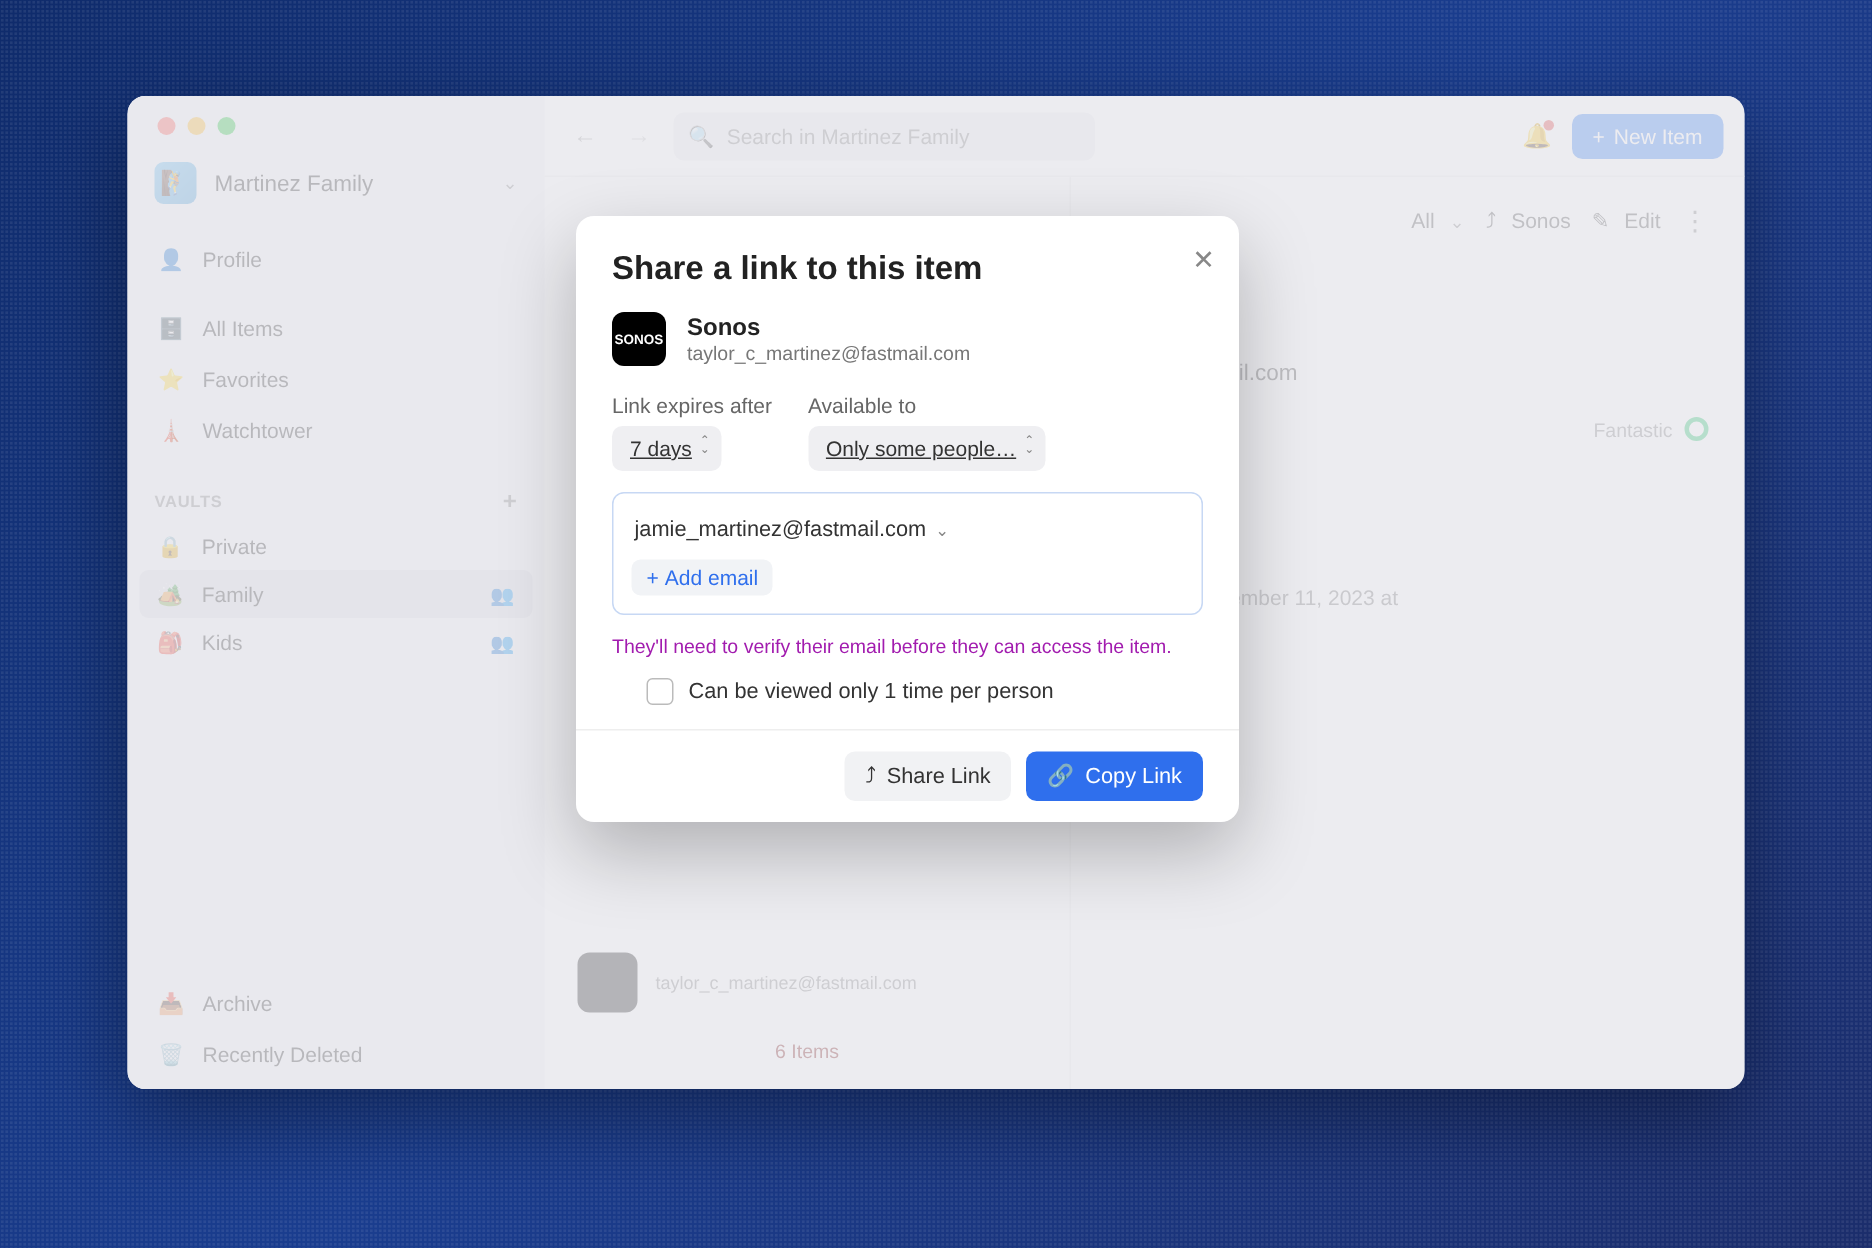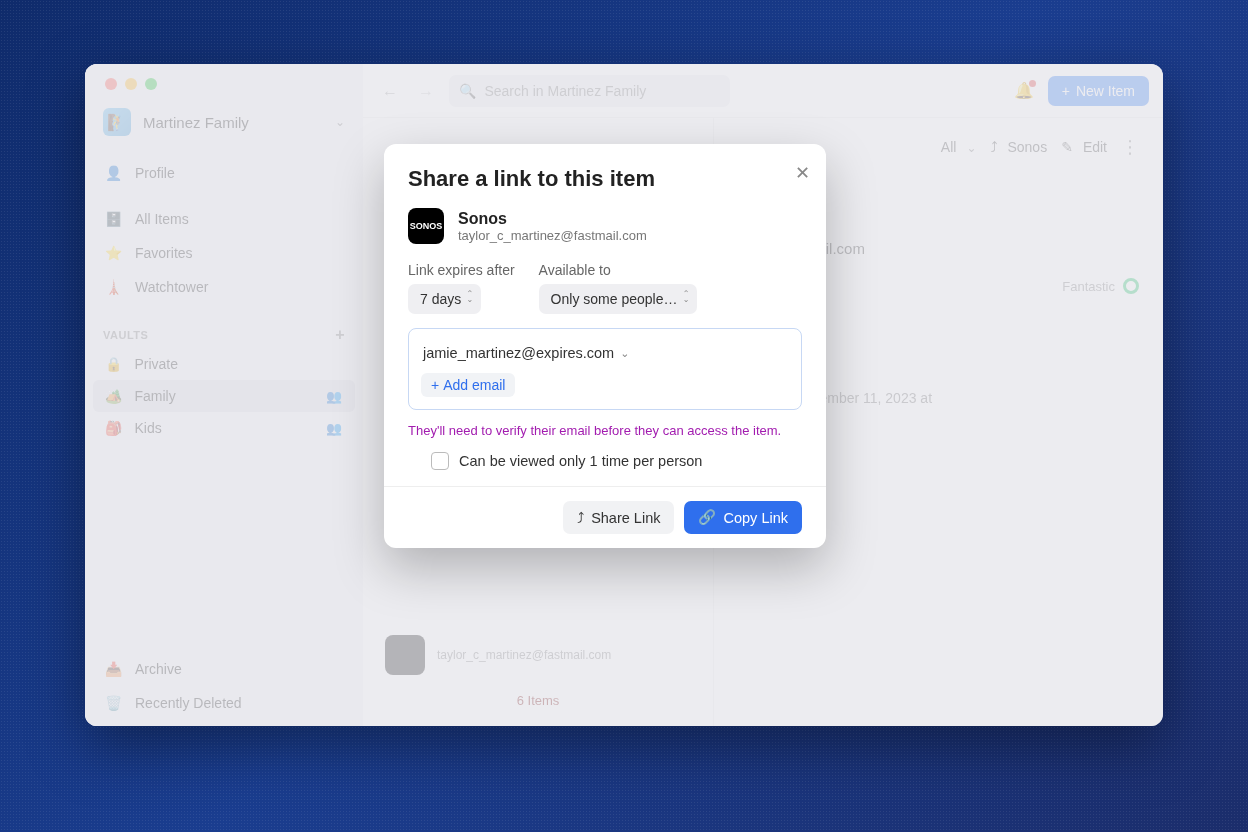--- a/index.html
+++ b/index.html
@@ -64,21 +64,21 @@
 .modal { position:absolute; left:384px; top:144px; width:442px; background:#fff; border-radius:12px; box-shadow:0 20px 50px rgba(0,0,0,0.25); padding:0; z-index:10; }
 .modal-body { padding: 22px 24px 16px; }
 .modal-title { font-size:22px; font-weight:700; color:#222; }
 .close { position:absolute; right:16px; top:18px; font-size:18px; color:#888; cursor:pointer; background:none;border:none; }
 .item-row { display:flex; gap:14px; align-items:center; margin-top:16px; }
 .item-icon { width:36px;height:36px;border-radius:8px;background:#000;color:#fff;display:flex;align-items:center;justify-content:center;font-size:9px;font-weight:700; }
 .item-name { font-size:16px; font-weight:600; color:#222; }
 .item-sub { font-size:13px; color:#777; }
 .opts { display:flex; gap:24px; margin-top:18px; }
 .opt-label { font-size:14px; color:#666; margin-bottom:6px; }
-.dropdown { background:#efeff2; border-radius:7px; padding:7px 20px 7px 12px; font-size:14px; color:#333; display:inline-flex; align-items:flex-start; position:relative; cursor:pointer; }
+.dropdown { background:#efeff2; border-radius:7px; padding:7px 20px 7px 12px; font-size:14px; color:#333; display:inline-flex; align-items:flex-start; position:relative; cursor:pointer;text-decoration:underline; }
 .dropdown::after { content:"⌃\A⌄"; white-space:pre; position:absolute; right:8px; font-size:8px; color:#888; line-height:6px; }
 .emails { border:1px solid #c7d8f4; border-radius:8px; padding:12px; margin-top:14px; }
 .chip { display:inline-flex; align-items:center; gap:6px; font-size:14.5px; color:#333; padding:4px 2px; }
 .chip .chev { font-size:11px; }
 .addemail { display:inline-flex; align-items:center; gap:4px; background:#f1f3f6; border-radius:6px; padding:4px 10px; color:#2f6fed; font-size:14px; margin-top:8px; cursor:pointer; }
 .note { font-size:13px; color:#a21caf; margin-top:12px; line-height:1.4; }
 .checkrow { display:flex; align-items:center; gap:10px; margin-top:12px; font-size:14.5px; color:#333;padding-left:23px; }
 .checkbox { width:18px;height:18px;border:1.5px solid #bbb;border-radius:4px; }
 .modal-foot { border-top:1px solid #eee; padding:14px 24px; display:flex; gap:10px; justify-content:flex-end; }
 .btn { border-radius:7px; padding:8px 14px; font-size:14.5px; display:inline-flex; align-items:center; gap:7px; cursor:pointer; border:none; }
@@ -228,21 +228,21 @@
       </div>
       <div>
         <div class="opt-label">Available to</div>
         <div class="dropdown">
             <span>Only some people…</span>
           </div>
       </div>
     </div>
     <div class="emails">
       <div class="chip">
-          <span>jamie_martinez@expires.com</span>
+          <span>jamie_martinez@fastmail.com</span>
           <span class="chev">⌄</span>
         </div><br>
       <div class="addemail">
           <span>+</span>
           <span>Add email</span>
         </div>
     </div>
     <div class="note">They'll need to verify their email before they can access the item.</div>
     <div class="checkrow">
       <div class="checkbox"></div>

